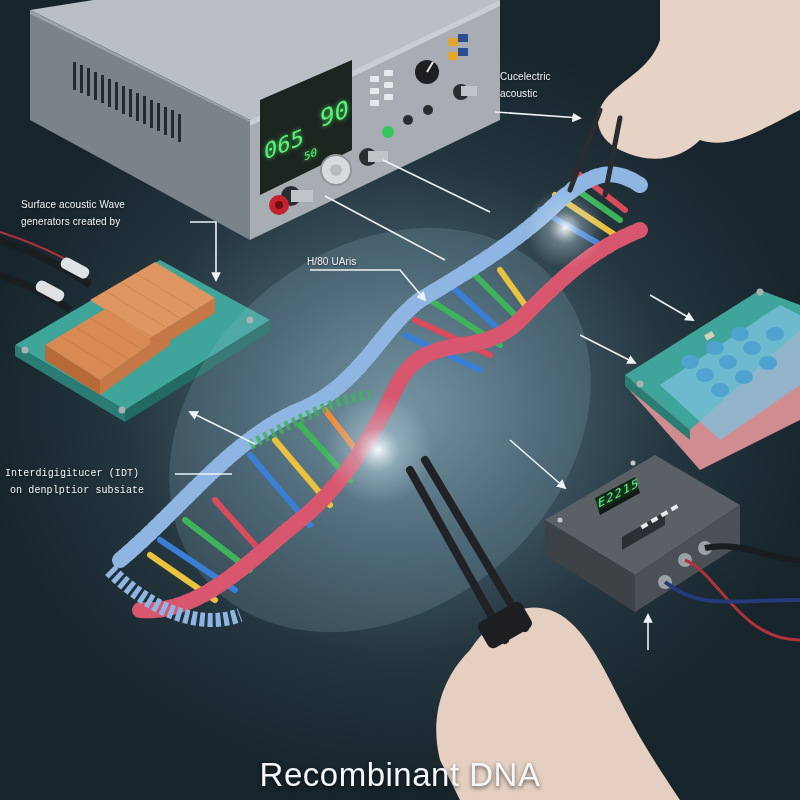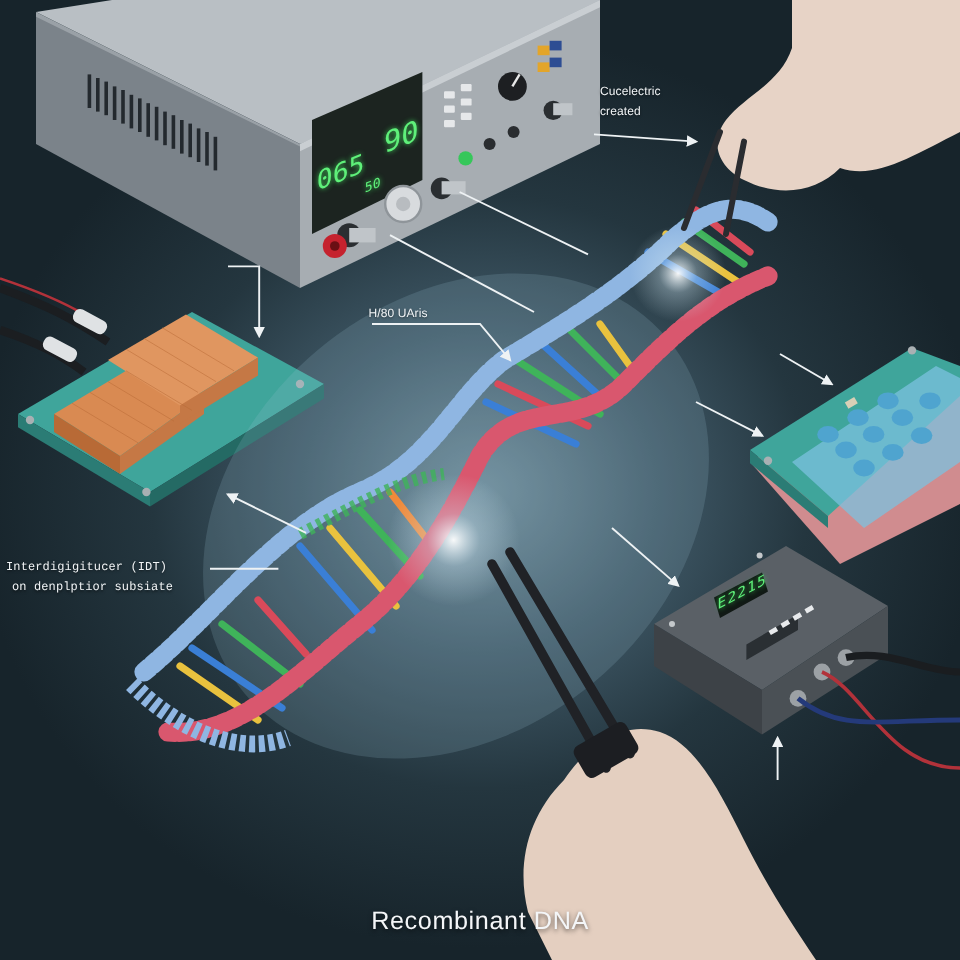--- a/index.html
+++ b/index.html
@@ -2,21 +2,21 @@
 <html><head>
 <meta charset="utf-8">
 <style>
   html,body{margin:0;padding:0;}
   body{width:800px;height:800px;overflow:hidden;background:#1b2a33;font-family:"Liberation Sans",sans-serif;}
   #stage{position:relative;width:800px;height:800px;overflow:hidden;
     background:radial-gradient(ellipse 420px 380px at 400px 410px,#6d8a98 0%,#3f5866 35%,#24363f 65%,#17242b 100%);}
   .abs{position:absolute;}
   svg.layer{position:absolute;left:0;top:0;width:800px;height:800px;}
   .label{position:absolute;color:#f2f5f7;font-size:10px;line-height:17px;letter-spacing:0.1px;text-shadow:0 1px 2px rgba(0,0,0,.5);white-space:nowrap;}
-  .title{position:absolute;left:0;width:800px;top:756px;text-align:center;color:#f4f6f8;font-size:21px;letter-spacing:0.5px;text-shadow:0 2px 4px rgba(0,0,0,.6);}
+  .title{position:absolute;left:0;width:800px;top:756px;text-align:center;color:#f4f6f8;font-size:33px;letter-spacing:0.5px;text-shadow:0 2px 4px rgba(0,0,0,.6);}
   .seg{font-family:"DejaVu Sans Mono",monospace;color:#5ff07a;text-shadow:0 0 4px #3fd45a;}
 </style>
 </head>
 <body>
 
 <div id="stage">
 
   <svg class="layer" viewBox="0 0 800 800">
 
     <polygon points="30,10 220,-20 520,-20 500,0 470,40 250,120" fill="#b9bfc4"></polygon>
@@ -227,24 +227,28 @@
       <line x1="255" y1="444" x2="190" y2="412" marker-end="url(#ah)"></line>
       <line x1="383" y1="160" x2="490" y2="212"></line>
       <line x1="325" y1="196" x2="445" y2="260"></line>
       <line x1="650" y1="295" x2="693" y2="320" marker-end="url(#ah)"></line>
       <line x1="580" y1="335" x2="635" y2="363" marker-end="url(#ah)"></line>
       <line x1="510" y1="440" x2="565" y2="488" marker-end="url(#ah)"></line>
       <line x1="648" y1="650" x2="648" y2="615" marker-end="url(#ah)"></line>
     </g>
   </svg>
 
+  <div class="label" style="left:21px;top:196px;">
+    <div>Surface acoustic Wave</div>
+    <div>generators created by</div>
+  </div>
 
   <div class="label" style="left:500px;top:68px;">
     <div>Cucelectric</div>
-    <div>created</div>
+    <div>acoustic</div>
   </div>
 
   <div class="label" style="left:307px;top:253px;">H/80 UAris</div>
 
   <div class="label" style="left:5px;top:465px;font-family:Liberation Mono, monospace;">
     <div>Interdigigitucer (IDT)</div>
     <div style="padding-left:5px;">on denplptior subsiate</div>
   </div>
 
 

